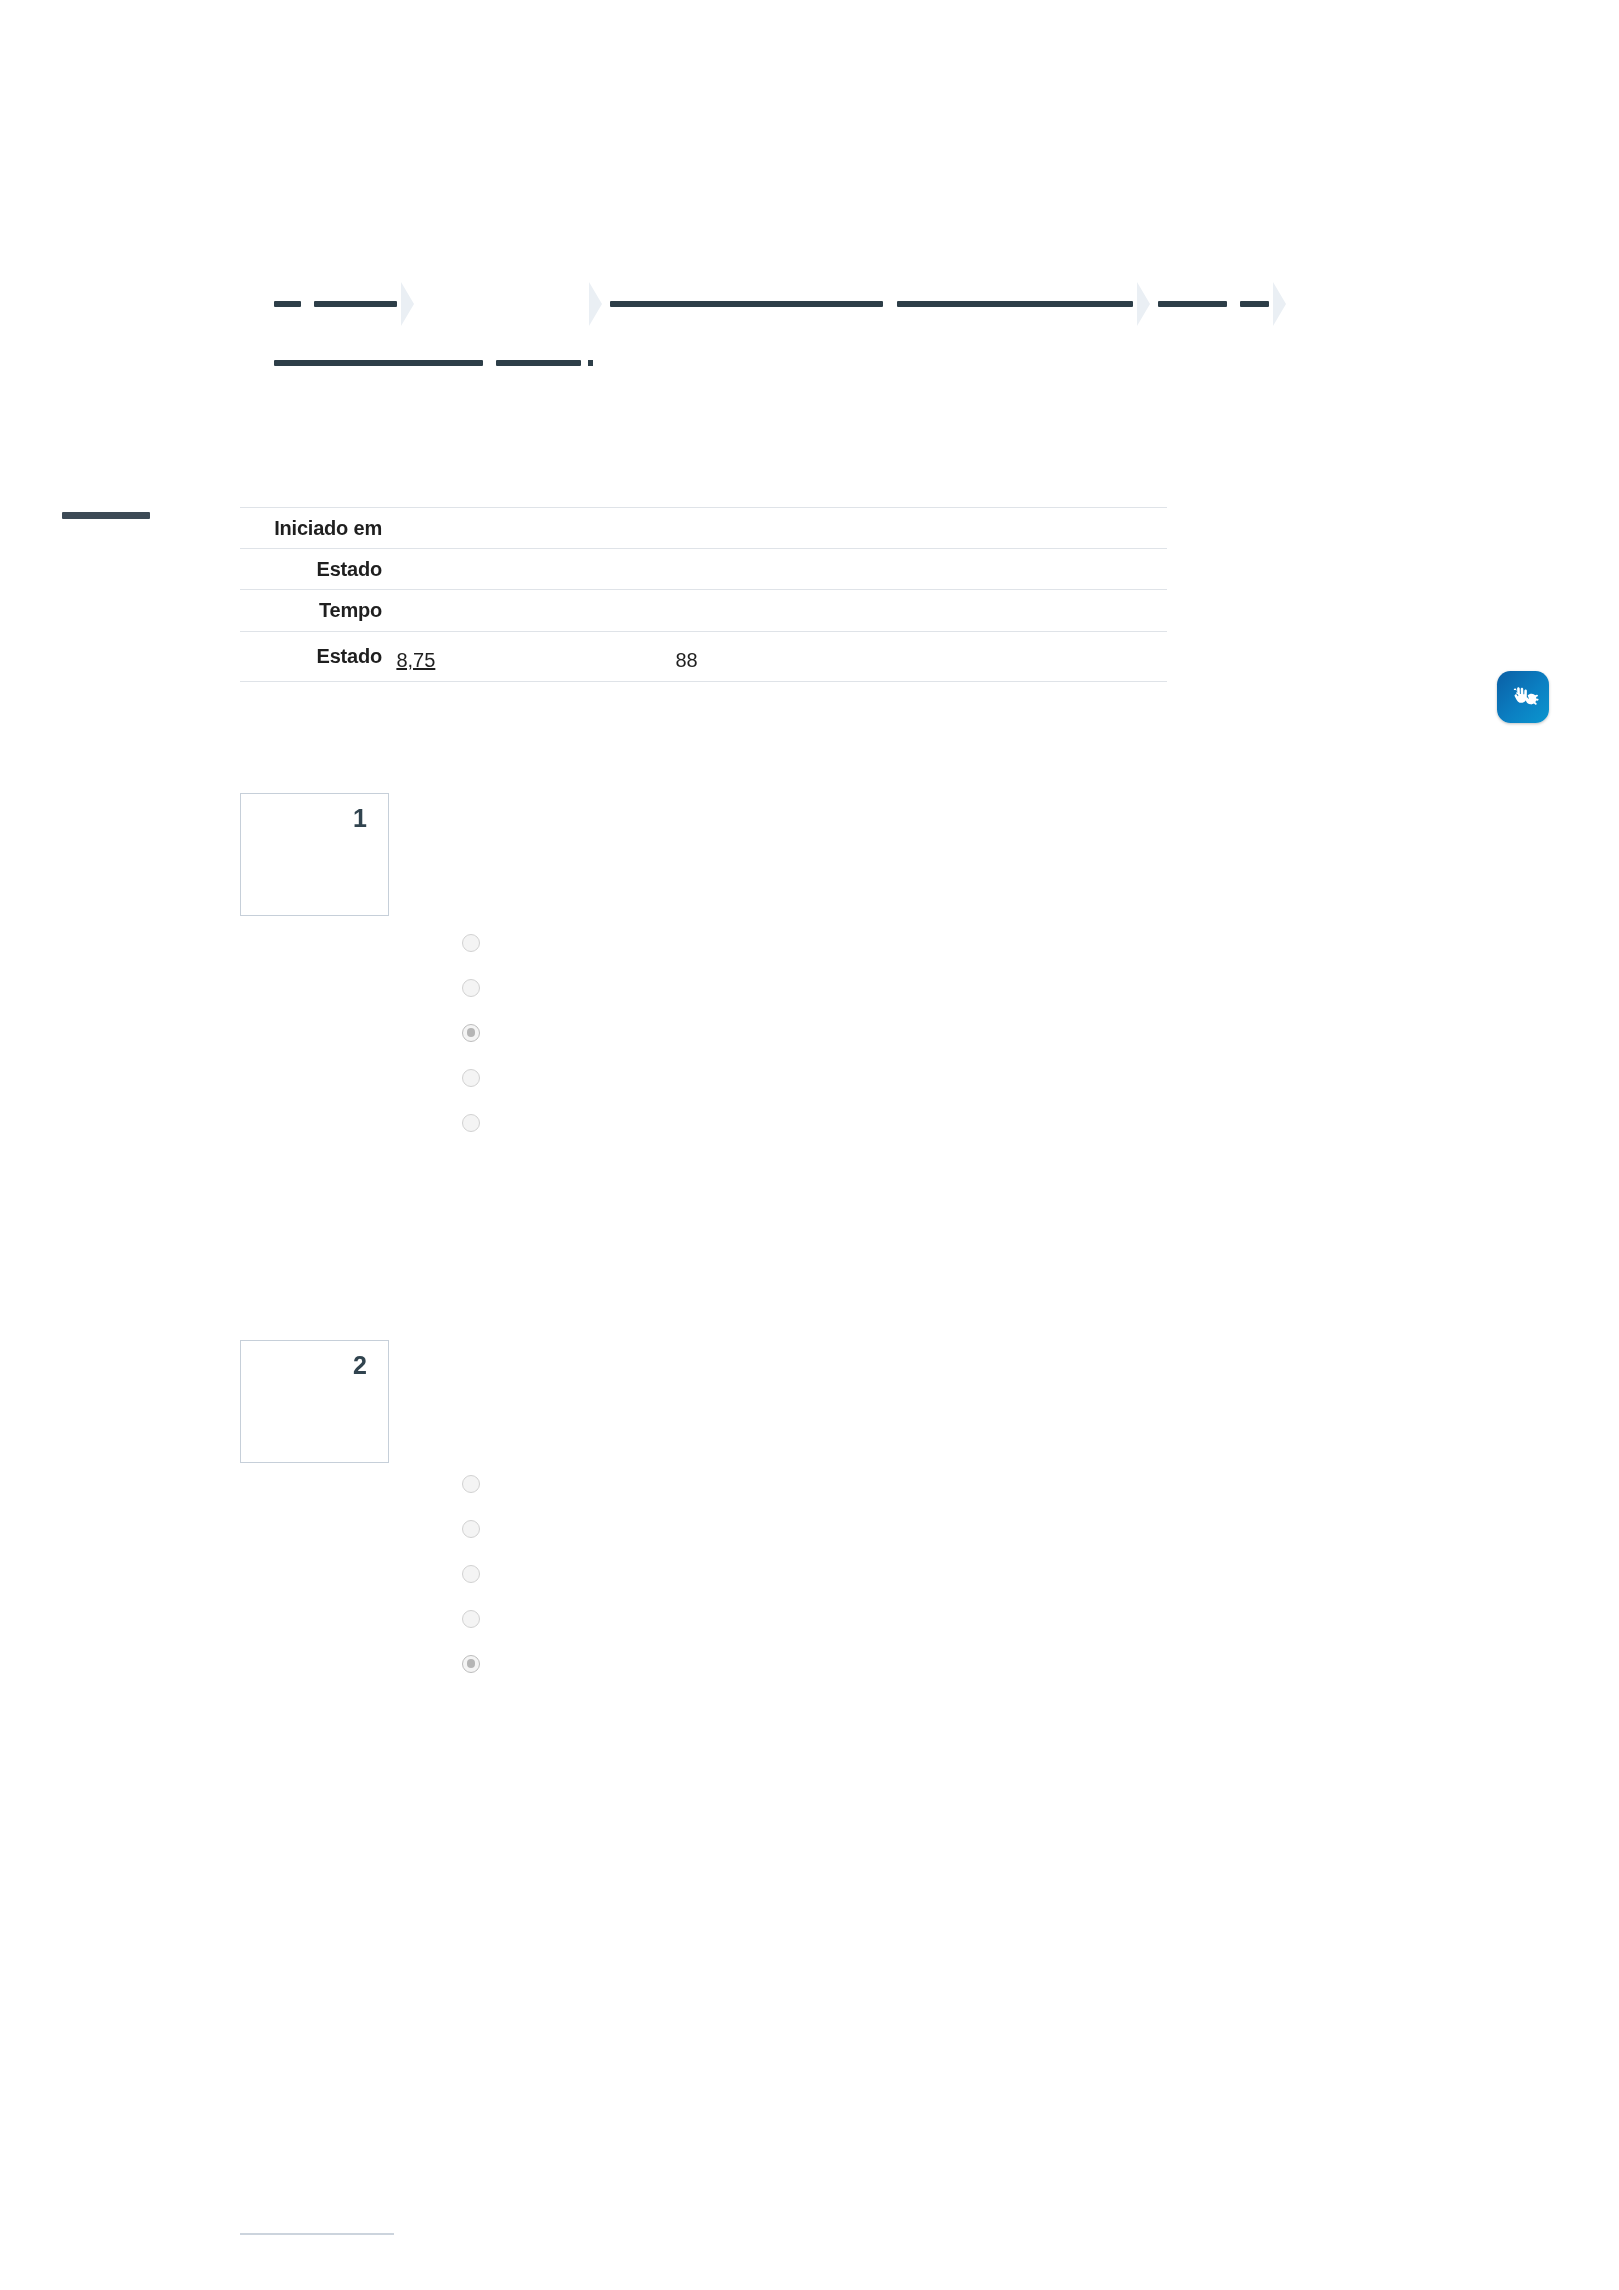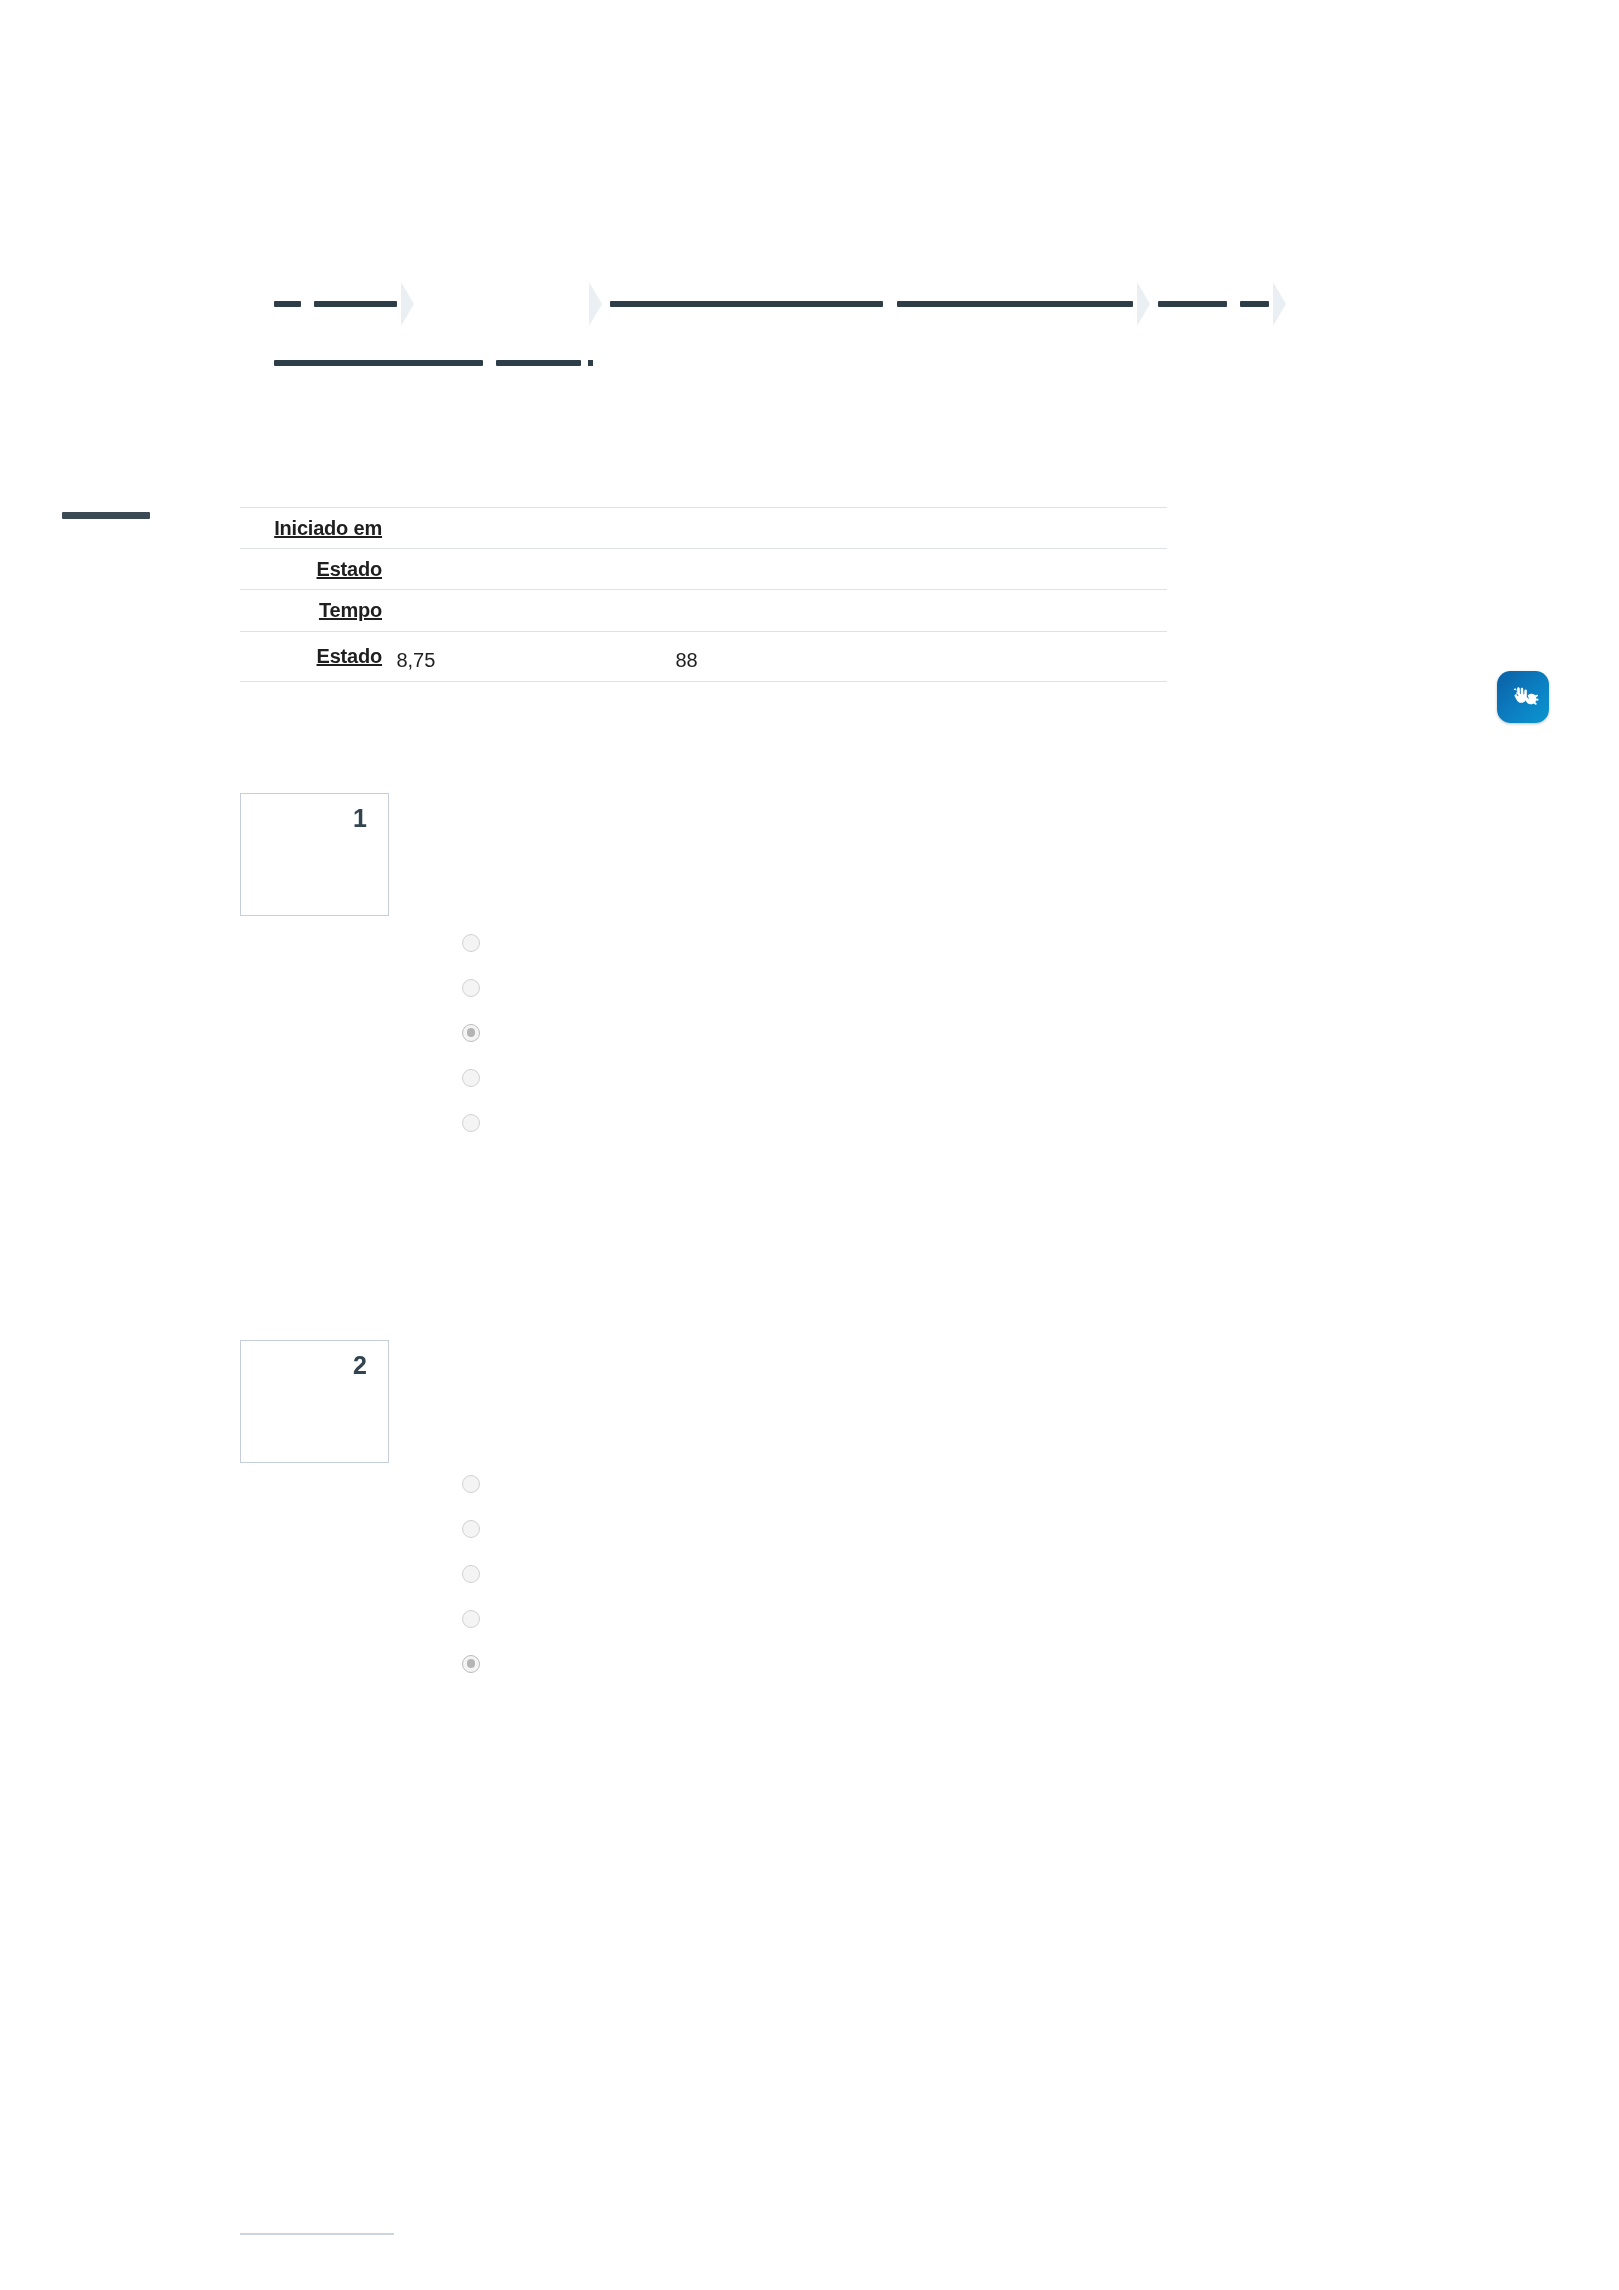--- a/index.html
+++ b/index.html
@@ -100,29 +100,28 @@
   .summary-table th {
     width: 142px;
     text-align: right;
     font-weight: 700;
     font-size: 20px;
     line-height: 1.15;
     color: #1f1f1f;
     padding: 8.6px 0 8.6px 0;
     vertical-align: middle;
     letter-spacing: -0.2px;
-    text-decoration: underline;
   }
   .summary-table td {
     padding: 8.6px 0 8.6px 14.4px;
     font-size: 20px;
     color: #1f1f1f;
     vertical-align: middle;
   }
-  .val-a { display: inline-block; width: 279px; }
+  .val-a { display: inline-block; width: 279px; text-decoration: underline; }
   .val-b { display: inline-block; margin-top: 9px; }
 
   
   .qbox {
     position: absolute;
     width: 149px;
     height: 123px;
     border: 1.9px solid #c6cfd9;
     background: #ffffff;
     box-sizing: border-box;

